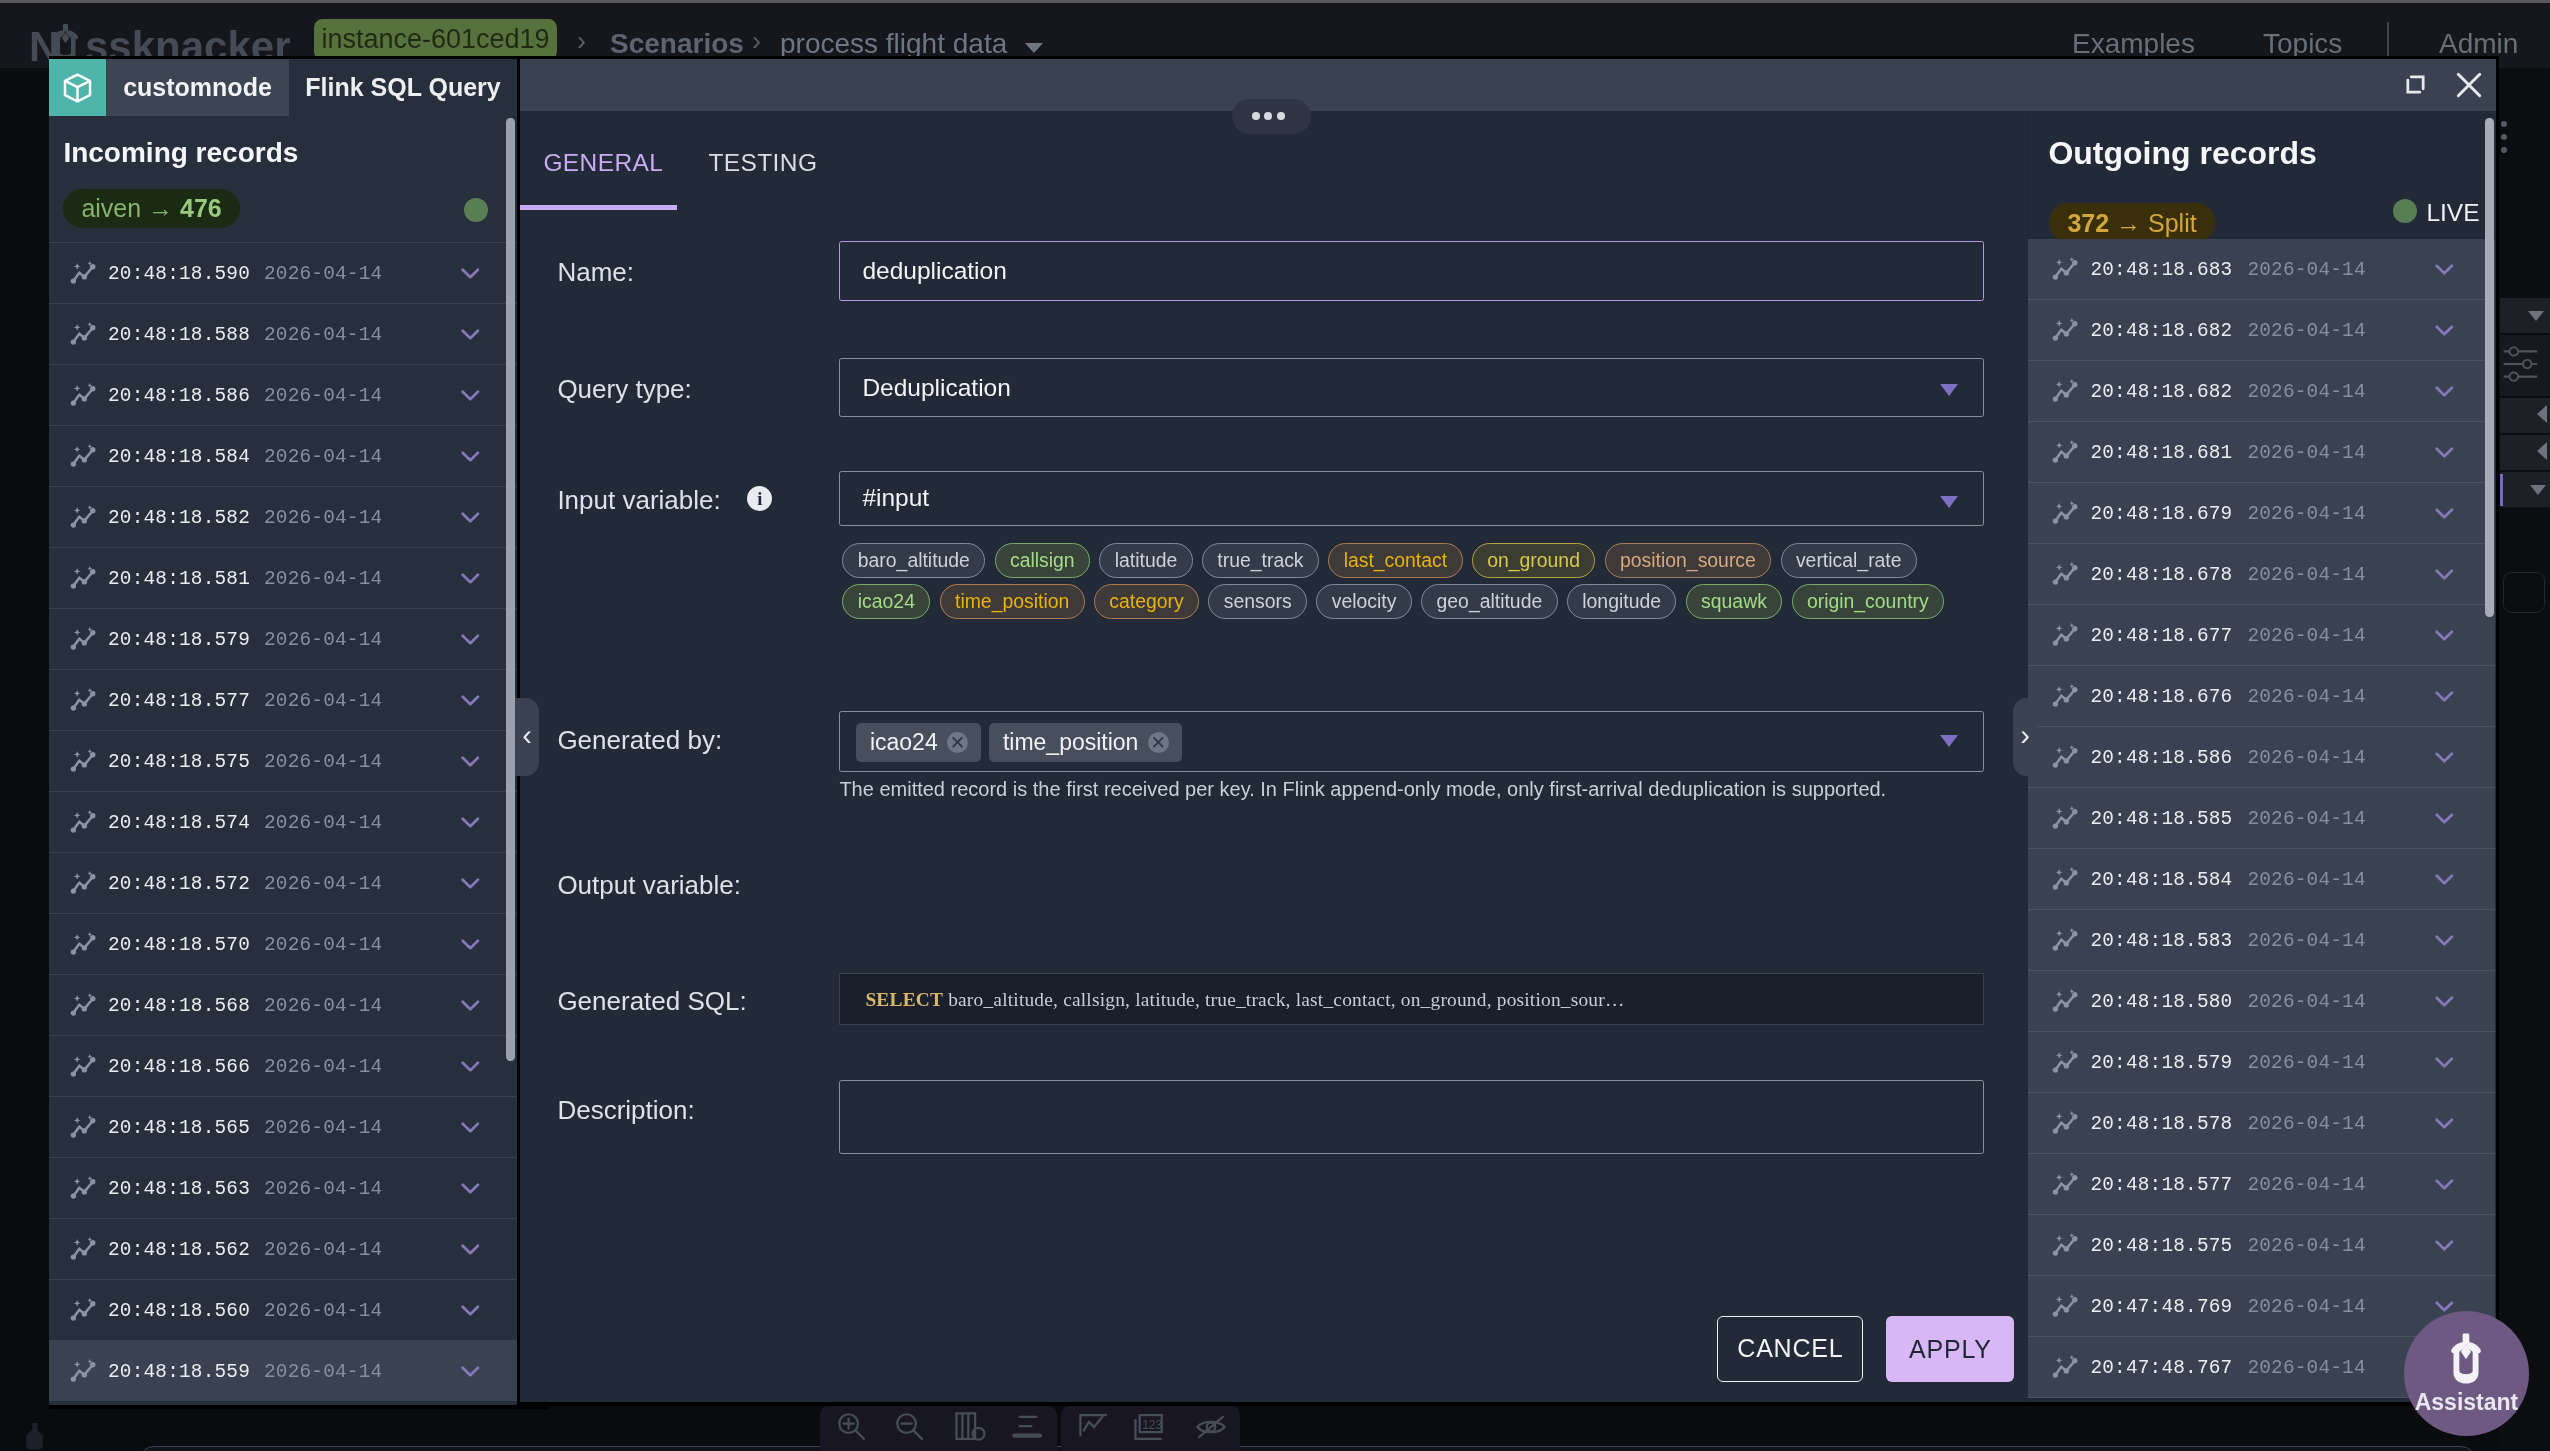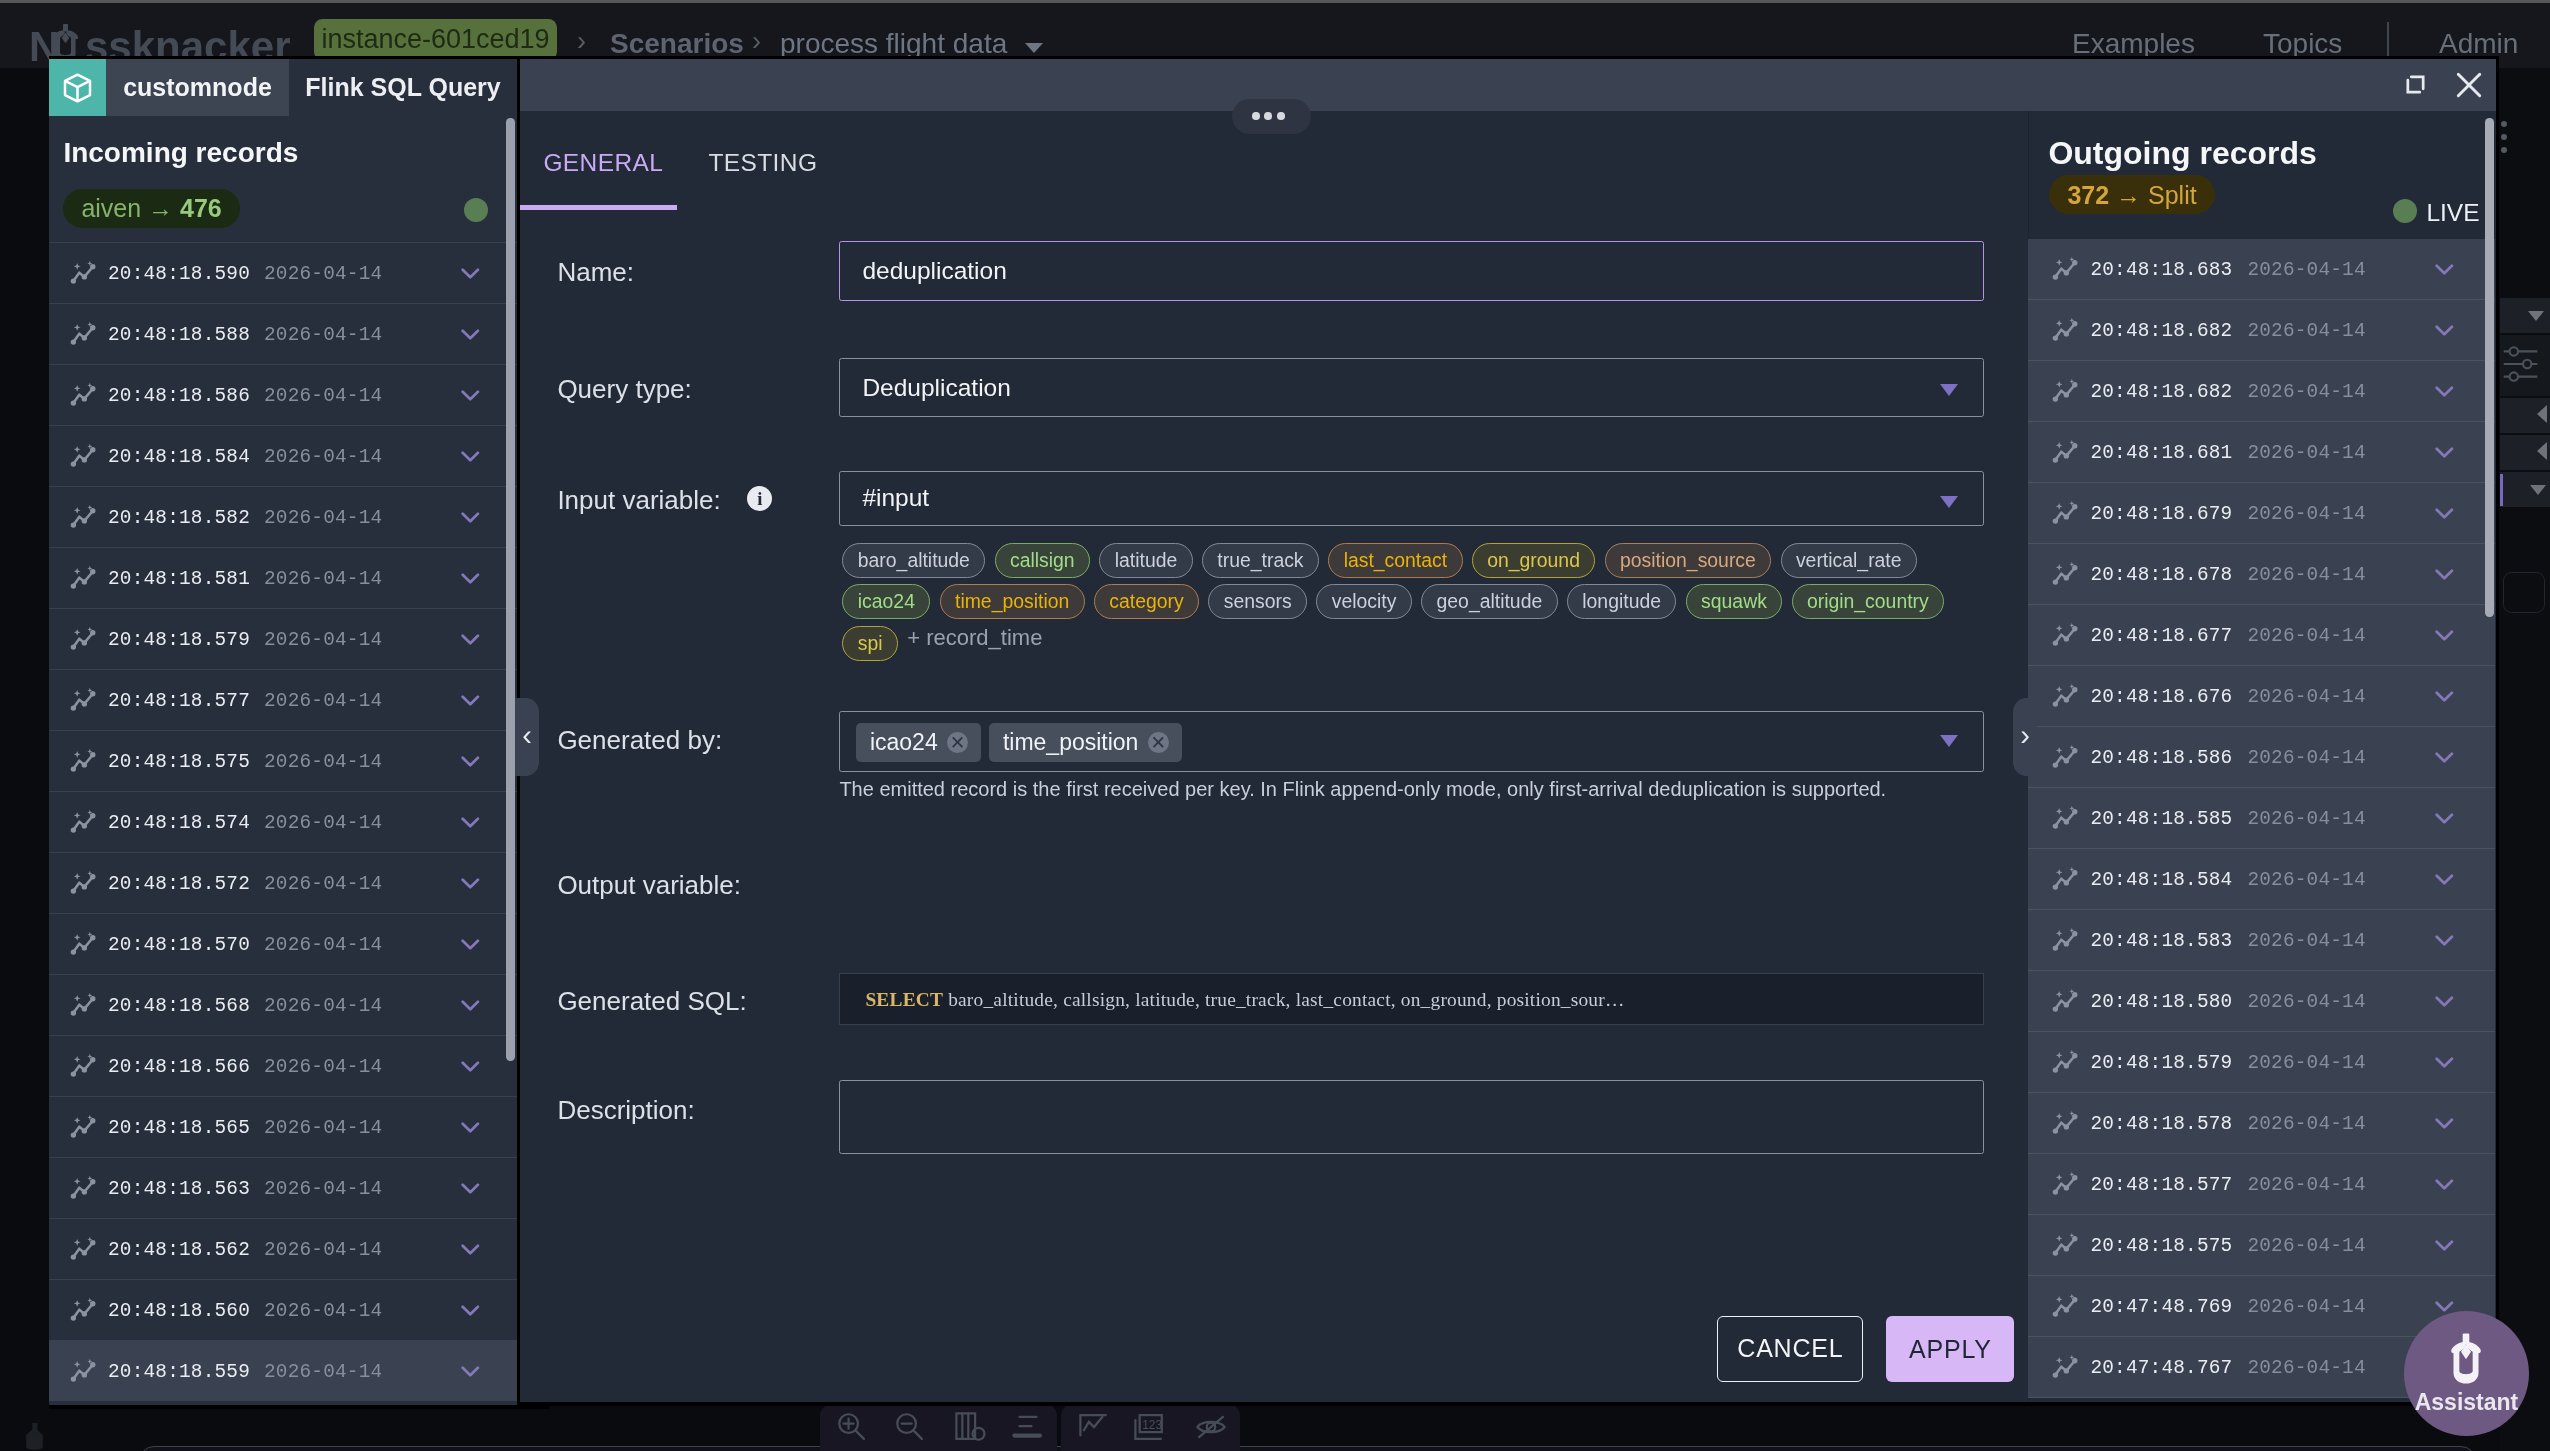--- a/index.html
+++ b/index.html
@@ -547,41 +547,40 @@
         </div>
 <div class="label" style="left:37px;top:426px">Input variable:</div>
 <div class="abs" style="left:227px;top:427px;width:25px;height:25px;border-radius:50%;background:#e8ebf0;color:#222937;font-size:18.6px;font-weight:bold;text-align:center;line-height:25px;font-family:'Liberation Serif',serif">i</div>
 <div class="input" style="left:319px;top:412px;height:55px">
           <span class="itext" style="top:12px">#input</span>
           <span class="caret" style="right:25px;top:24px"></span>
         </div>
 <div class="abs" style="left:322px;top:484px;width:1200px">
 <div style="height:41px"><span class="pill ">baro_altitude</span><span class="pill g">callsign</span><span class="pill ">latitude</span><span class="pill ">true_track</span><span class="pill o">last_contact</span><span class="pill y">on_ground</span><span class="pill o2">position_source</span><span class="pill ">vertical_rate</span></div>
 <div style="height:41px"><span class="pill g">icao24</span><span class="pill o">time_position</span><span class="pill o">category</span><span class="pill ">sensors</span><span class="pill ">velocity</span><span class="pill ">geo_altitude</span><span class="pill ">longitude</span><span class="pill g">squawk</span><span class="pill g">origin_country</span></div>
-<div style="height:41px"><span class="pill y">spi</span><span style="font-size:22px;color:#9aa2af;vertical-align:5px">+ record_time</span></div>
 </div>
 <div class="label" style="left:37px;top:666px">Generated by:</div>
 <div class="input" style="left:319px;top:652px;height:61px">
 <div class="abs" style="left:16px;top:11px;height:39px;background:#474e5c;border-radius:5px;font-size:23px;color:#f0f2f6;line-height:39px;padding:0 13.5px">icao24<span style="display:inline-block;width:21px;height:21px;border-radius:50%;background:#6e7585;color:#2e3440;font-size:18.6px;line-height:21px;text-align:center;margin-left:9.3px;vertical-align:1.7px">✕</span></div>
 <div class="abs" style="left:149px;top:11px;height:39px;background:#474e5c;border-radius:5px;font-size:23px;color:#f0f2f6;line-height:39px;padding:0 13.5px">time_position<span style="display:inline-block;width:21px;height:21px;border-radius:50%;background:#6e7585;color:#2e3440;font-size:18.6px;line-height:21px;text-align:center;margin-left:9.3px;vertical-align:1.7px">✕</span></div>
 <span class="caret" style="right:25px;top:23px"></span>
         </div>
 <div class="abs" style="left:319px;top:719px;font-size:20px;color:#c8cfd9">The emitted record is the first received per key. In Flink append-only mode, only first-arrival deduplication is supported.</div>
 <div class="label" style="left:37px;top:811px">Output variable:</div>
 <div class="label" style="left:37px;top:927px">Generated SQL:</div>
 <div class="abs" style="left:319px;top:914px;width:1145px;height:52px;background:#1a202b;border:0.8px solid #39404d">
 <div class="mono abs" style="left:25px;top:14.4px;font-size:19.4px;letter-spacing:0.2px;white-space:nowrap"><span style="color:#d9b668;font-weight:bold">SELECT</span><span style="color:#c6cdd8"> baro_altitude, callsign, latitude, true_track, last_contact, on_ground, position_sour…</span></div>
         </div>
 <div class="label" style="left:37px;top:1036px">Description:</div>
 <div class="input" style="left:319px;top:1021px;height:74px"></div>
 <div class="abs" style="left:1197px;top:1257px;width:146px;height:66px;border:1.7px solid #eef1f4;border-radius:6px;color:#f2f4f7;font-size:25px;letter-spacing:0.8px;text-align:center;line-height:63px">CANCEL</div>
 <div class="abs" style="left:1366px;top:1257px;width:128px;height:66px;background:#d8b7f7;border-radius:6px;color:#1f2634;font-size:25px;letter-spacing:0.8px;text-align:center;line-height:66px">APPLY</div>
 <div class="abs" style="left:1508px;top:52px;width:0.8px;height:1291px;background:#1b2230"></div>
 <div class="abs" style="left:1528px;top:76px;font-size:32px;font-weight:bold;color:#f4f6f8">Outgoing records</div>
-<div class="abs" style="left:1529px;top:116px;height:39px;background:#39300b;border-radius:19.4px;padding:1px 18px;font-size:25px;line-height:39px;color:#d3a53c"><b>372</b>&nbsp;→&nbsp;Split</div>
+<div class="abs" style="left:1529px;top:144px;height:39px;background:#39300b;border-radius:19.4px;padding:1px 18px;font-size:25px;line-height:39px;color:#d3a53c"><b>372</b>&nbsp;→&nbsp;Split</div>
 <div class="abs" style="left:1873px;top:140px;width:24px;height:24px;border-radius:50%;background:#5a7e54"></div>
 <div class="abs" style="left:1906px;top:140px;font-size:24.5px;color:#eef1f5">LIVE</div>
 <div class="abs" style="left:1508px;top:180px;width:467px;height:1163px;overflow:hidden">
 <div class="orow">
 <svg style="position:absolute;left:24px;top:17px" width="27" height="27" viewBox="0 0 32 32">
 <g fill="none" stroke="#8b93a2" stroke-width="3" stroke-linecap="round" stroke-linejoin="round">
 <polyline points="4,25 11,15 17,20 27,8"></polyline>
               </g>
 <g fill="#8b93a2">
                 <circle cx="4" cy="25" r="3.2"></circle>

